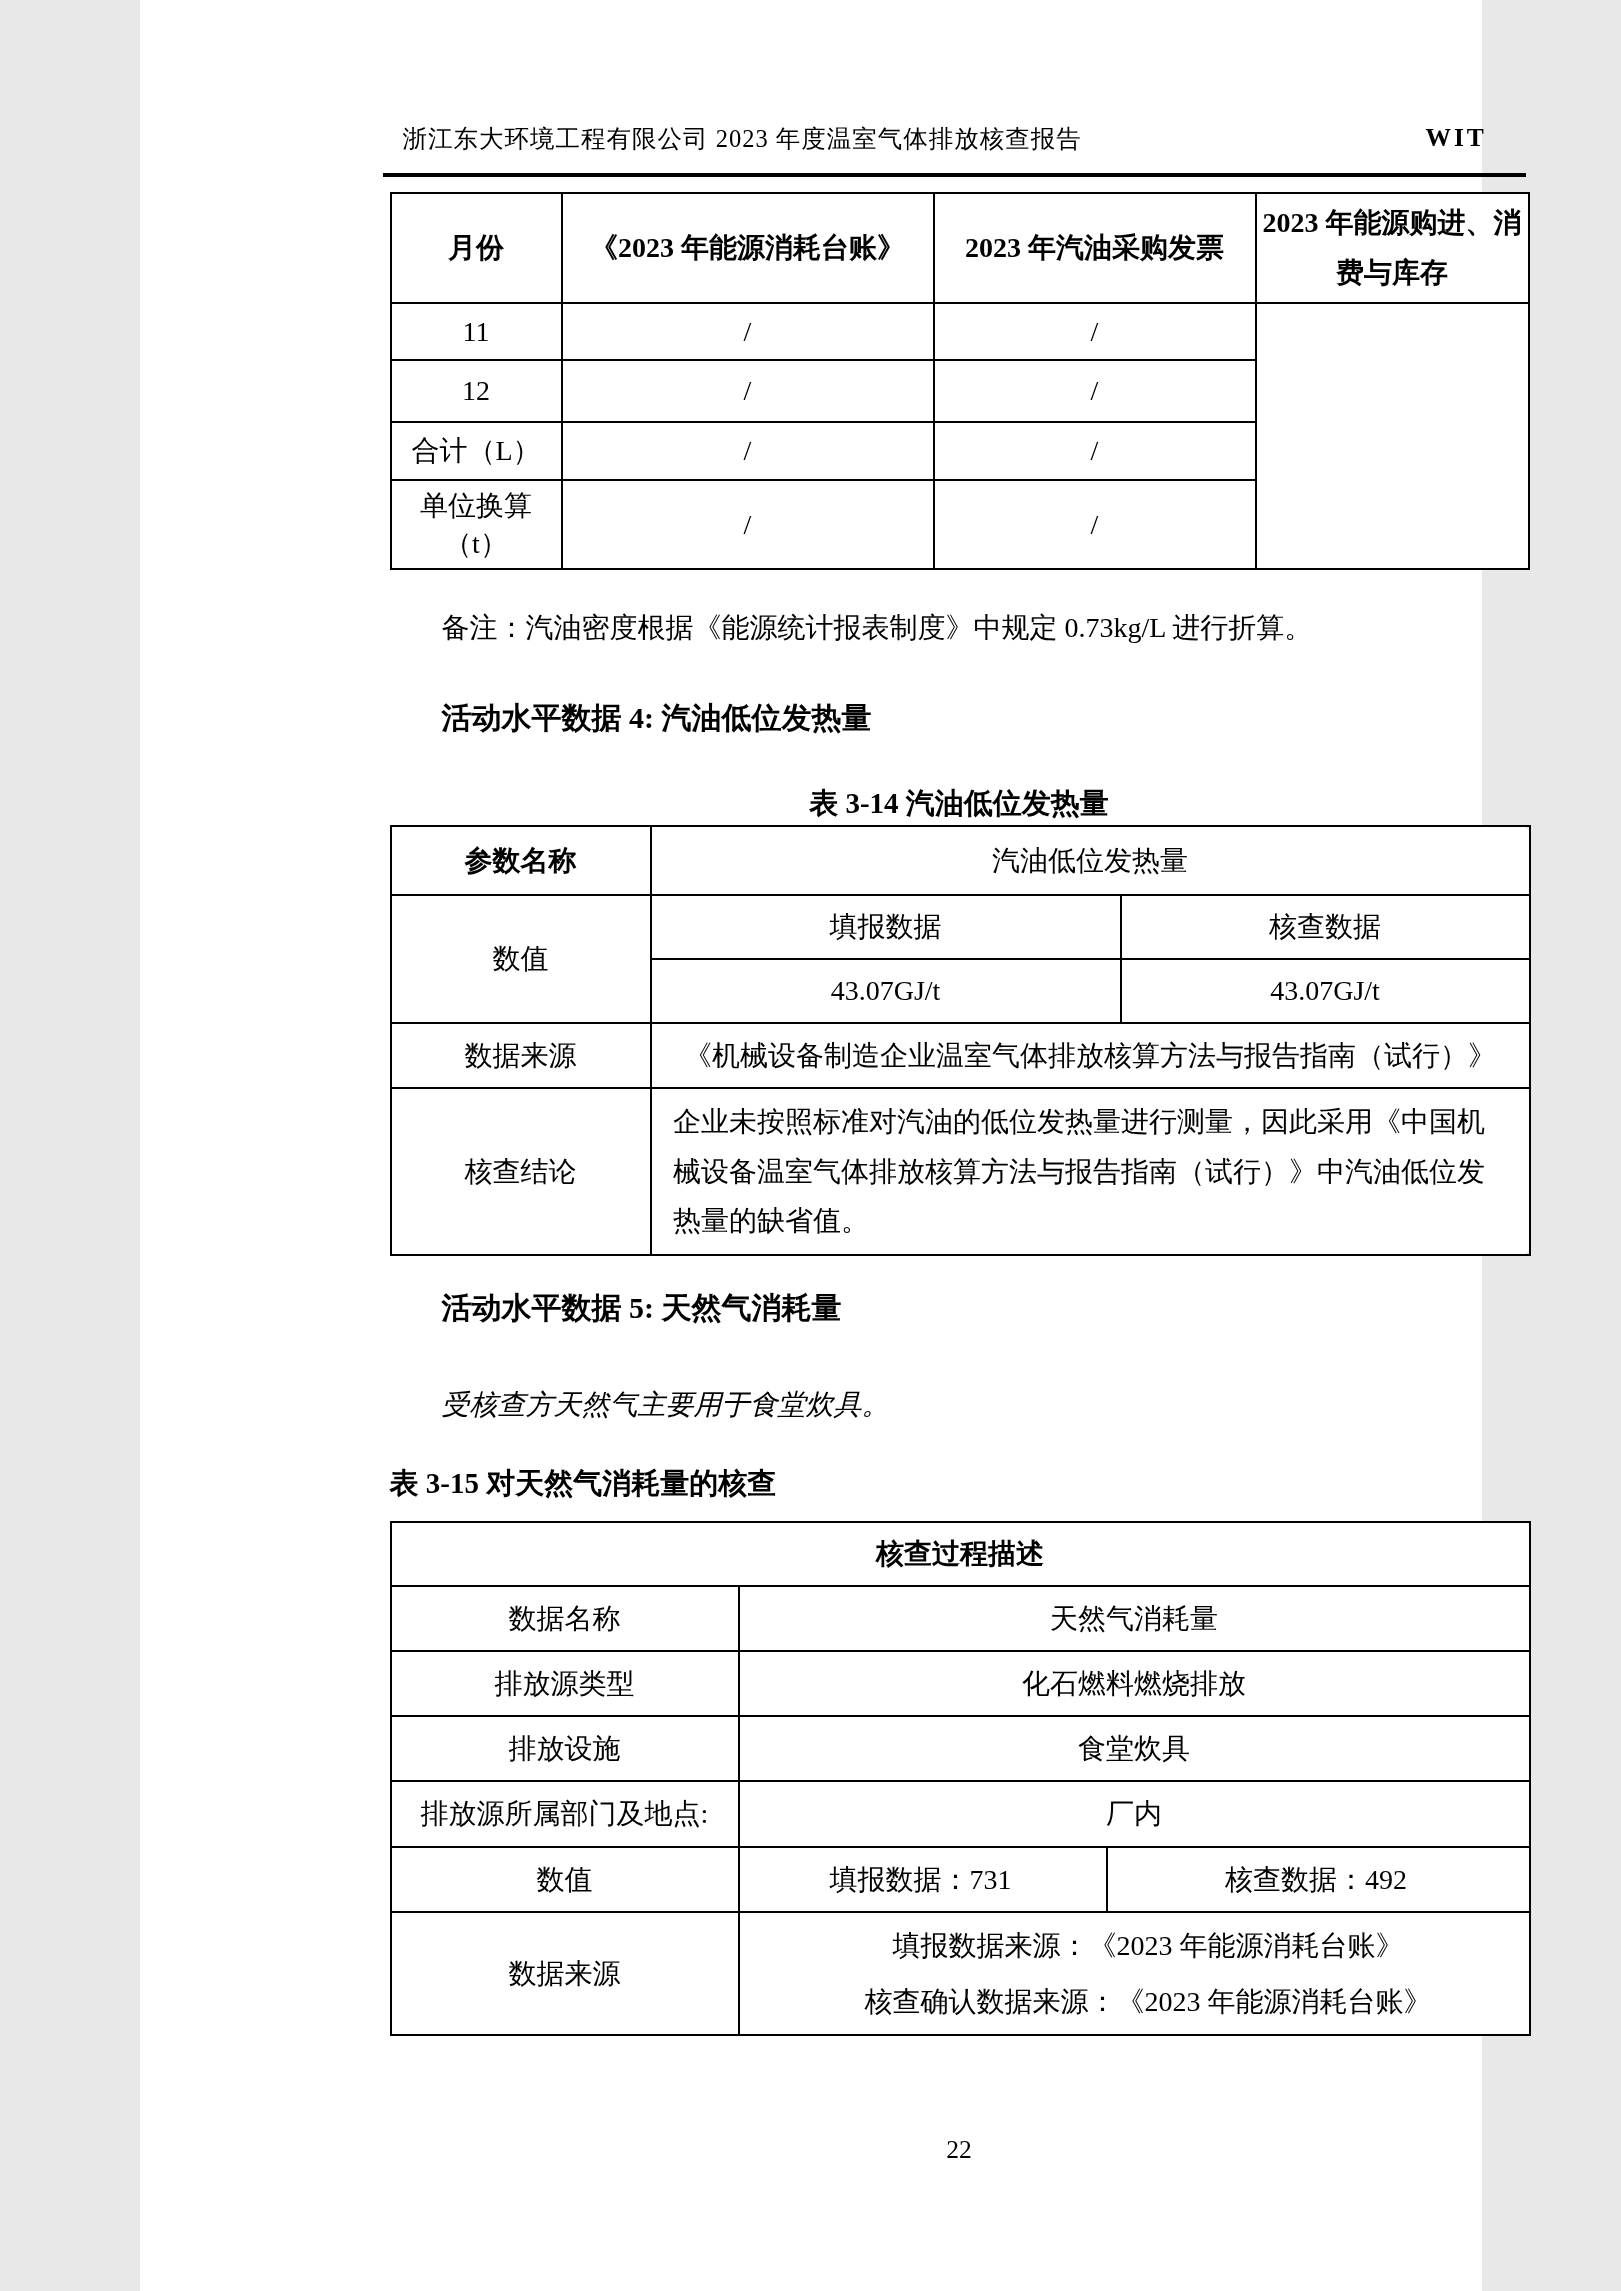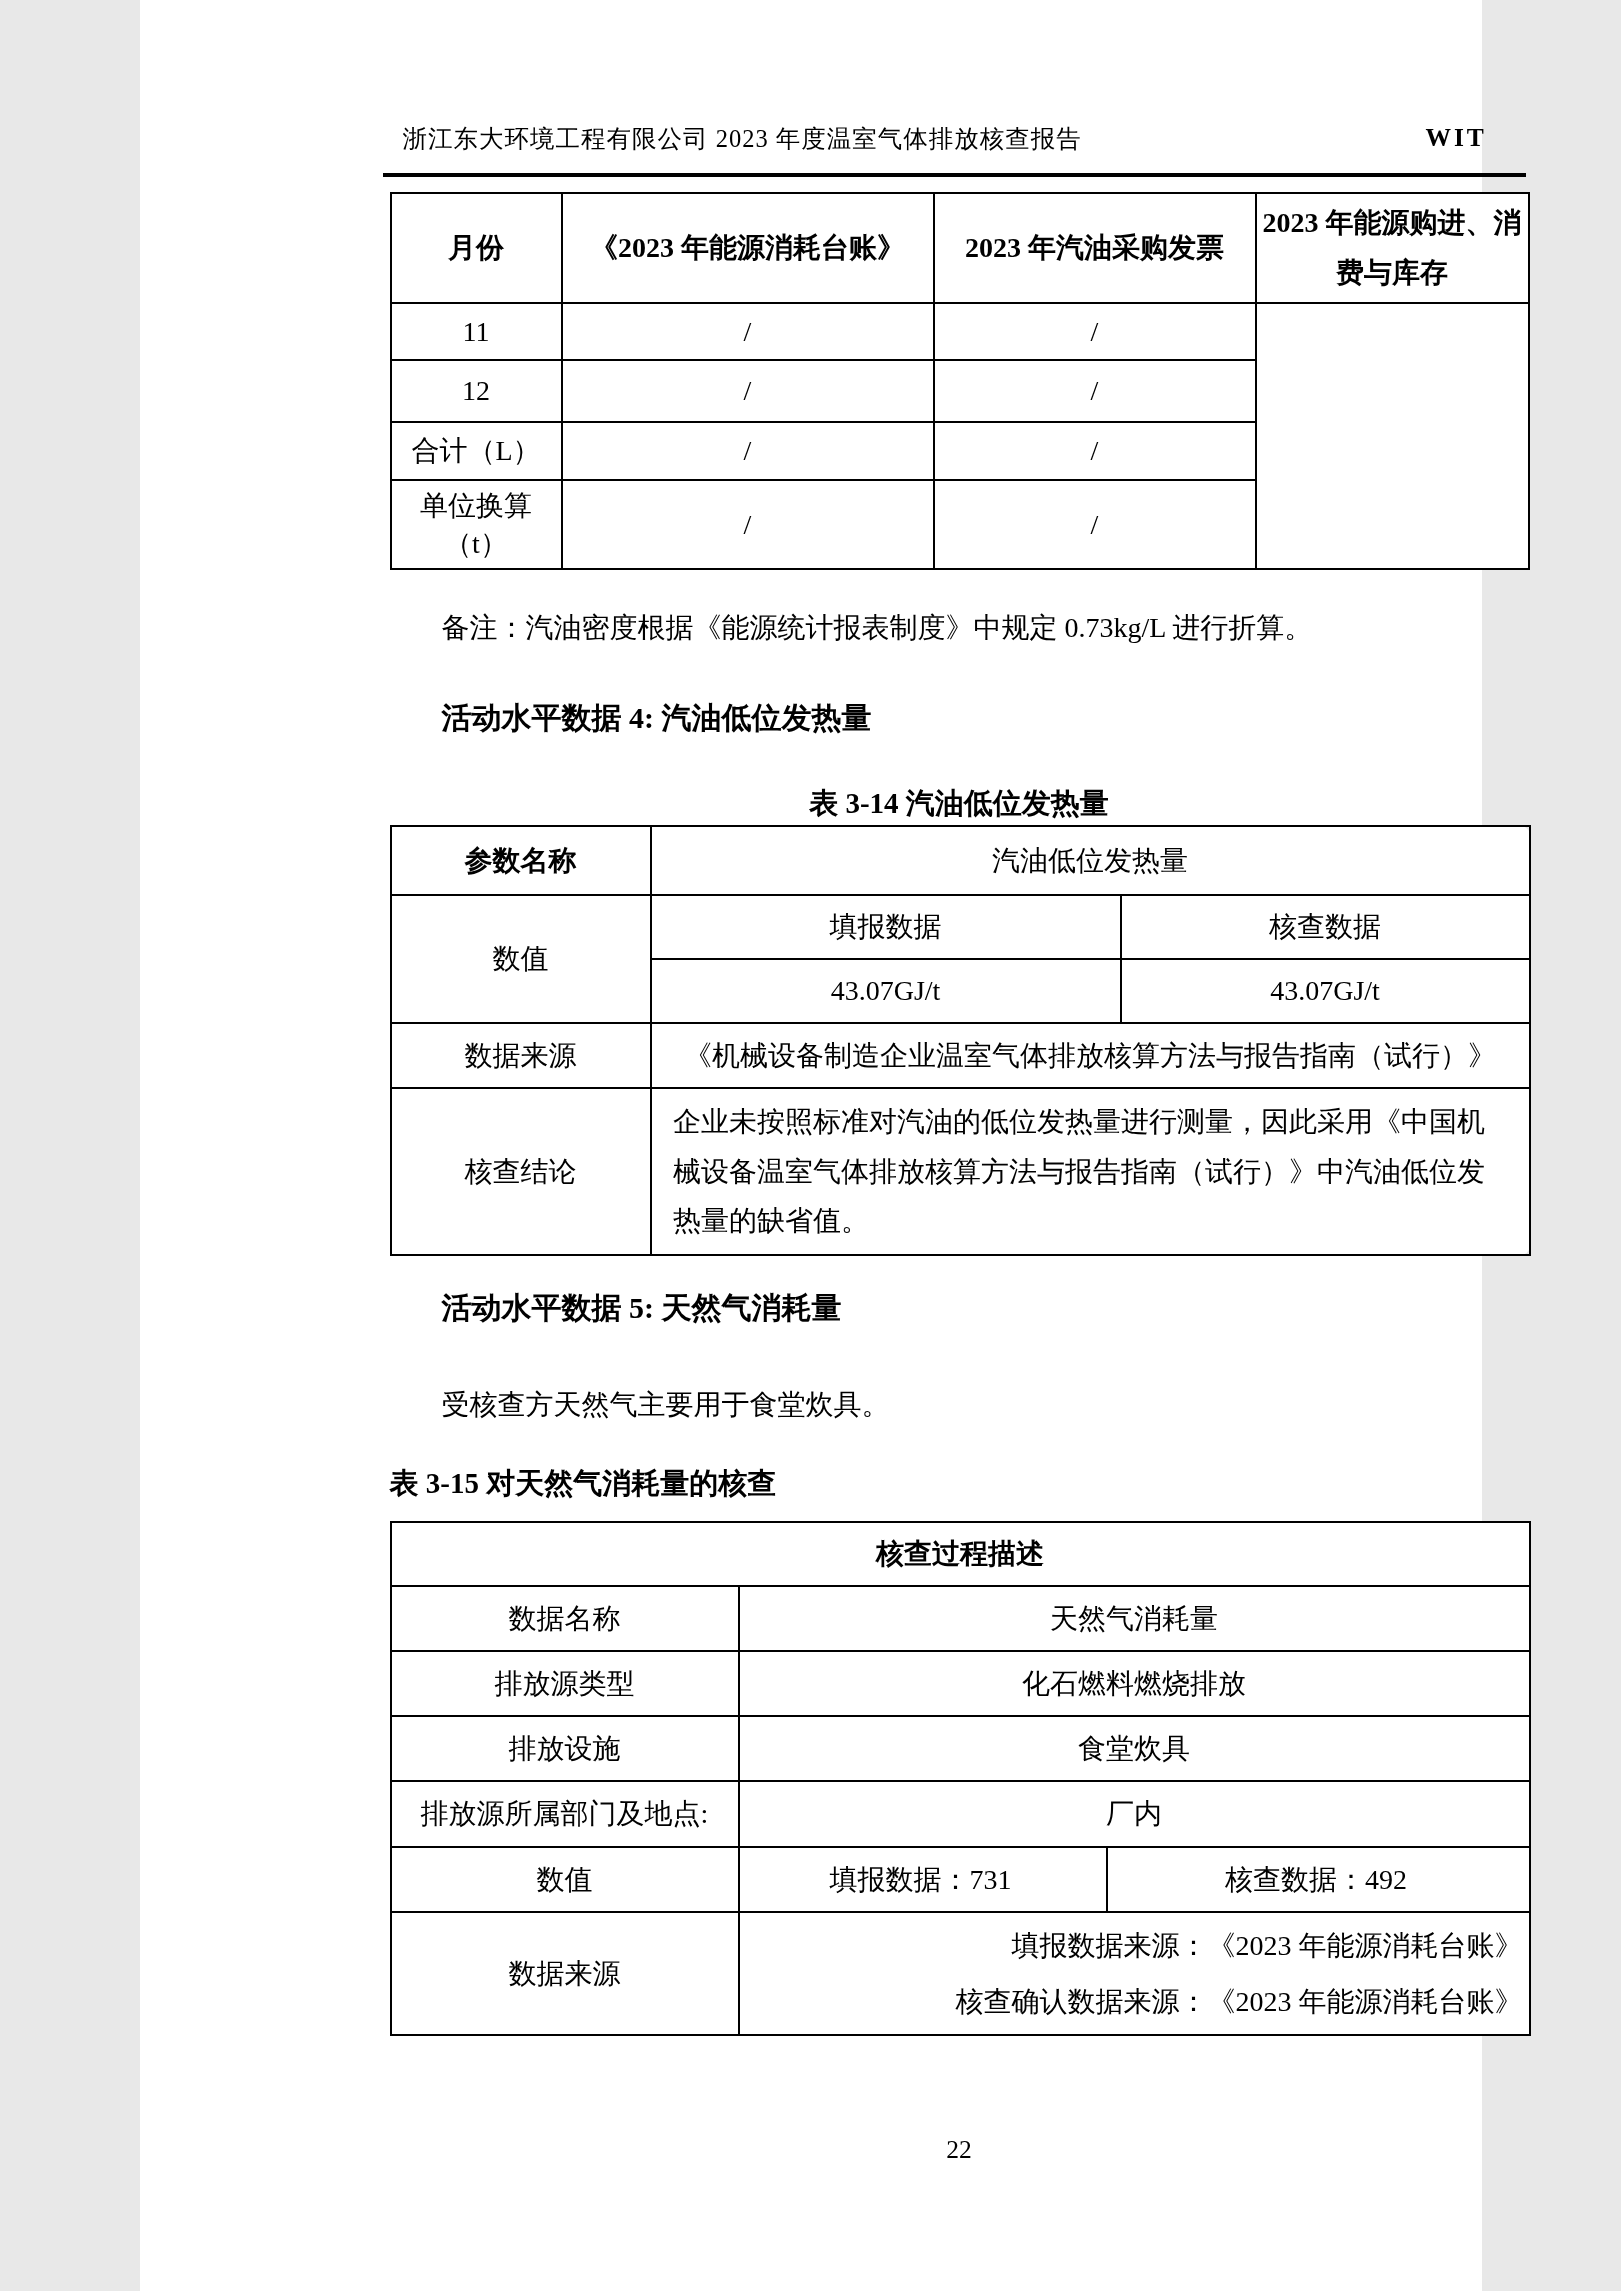--- a/index.html
+++ b/index.html
@@ -11,41 +11,41 @@
     color:#000;
     font-family:"Liberation Serif","DejaVu Serif",serif;
   }
   .abs{position:absolute;}
   .hdr-title{left:263px;top:122px;font-size:24.5px;letter-spacing:1px;white-space:nowrap;}
   .hdr-mark{left:1286px;top:123px;font-size:25.5px;letter-spacing:2.9px;font-weight:bold;}
   .hdr-rule{left:243px;top:173px;width:1143px;height:3.9px;background:#000;}
   .note-line{left:302px;top:610px;font-size:28px;line-height:1.25;white-space:nowrap;}
   .sec-heading{left:302px;top:698px;font-size:30px;font-weight:bold;white-space:nowrap;}
   .sec-heading5{left:302px;top:1288px;font-size:30px;font-weight:bold;white-space:nowrap;}
-  .para5{left:302px;top:1386px;font-size:28px;white-space:nowrap;}
+  .para5{left:302px;top:1386px;font-size:28px;white-space:nowrap;font-style:italic;}
   .tbl-title{left:250px;top:784px;width:1139px;text-align:center;font-size:29px;font-weight:bold;}
   .tbl-title15{left:250px;top:1464px;width:1139px;font-size:29px;font-weight:bold;}
   .page-num{left:250px;top:2135px;width:1139px;text-align:center;font-size:25.5px;}
 
   table{border-collapse:collapse;table-layout:fixed;position:absolute;left:250px;background:#fff;}
   .t1{top:192px;width:1139px;padding-left:16px;}
   .t14{top:825px;width:1139px;border-radius:13px;}
   .t15{top:1521px;width:1139px;}
   td{
     border-left:2px solid #000;border-right:2px solid #000;
     border-top:2.9px solid #000;border-bottom:2.9px solid #000;
     text-align:center;vertical-align:middle;
     font-size:28px;padding:2px 5.9px;
     word-break:break-word;overflow:hidden;
   }
   .b{font-weight:bold;}
   .t1 .hrow td{line-height:1.8;}
   .conclusion{text-align:left;padding:7.8px 21.6px;line-height:1.78;}
   .lv{text-align:center;padding-left:2px;}
-  .src{text-align:right;padding-left:34px;line-height:2.0;}
+  .src{text-align:center;padding-left:34px;line-height:2.0;}
 </style>
 </head>
 <body>
 
 <div class="page">
 
   <div class="abs hdr-title">浙江东大环境工程有限公司 2023 年度温室气体排放核查报告</div>
   <div class="abs hdr-mark">WIT</div>
   <div class="abs hdr-rule"></div>
 

